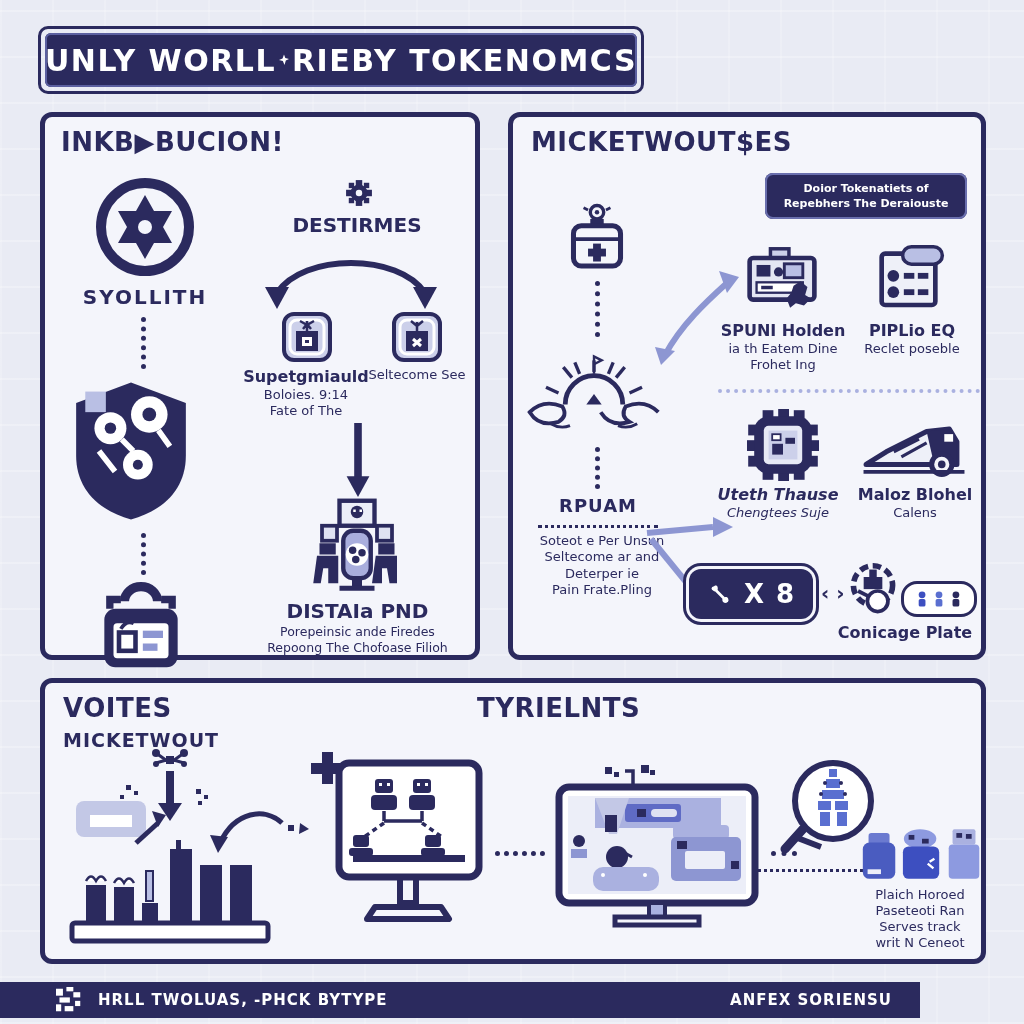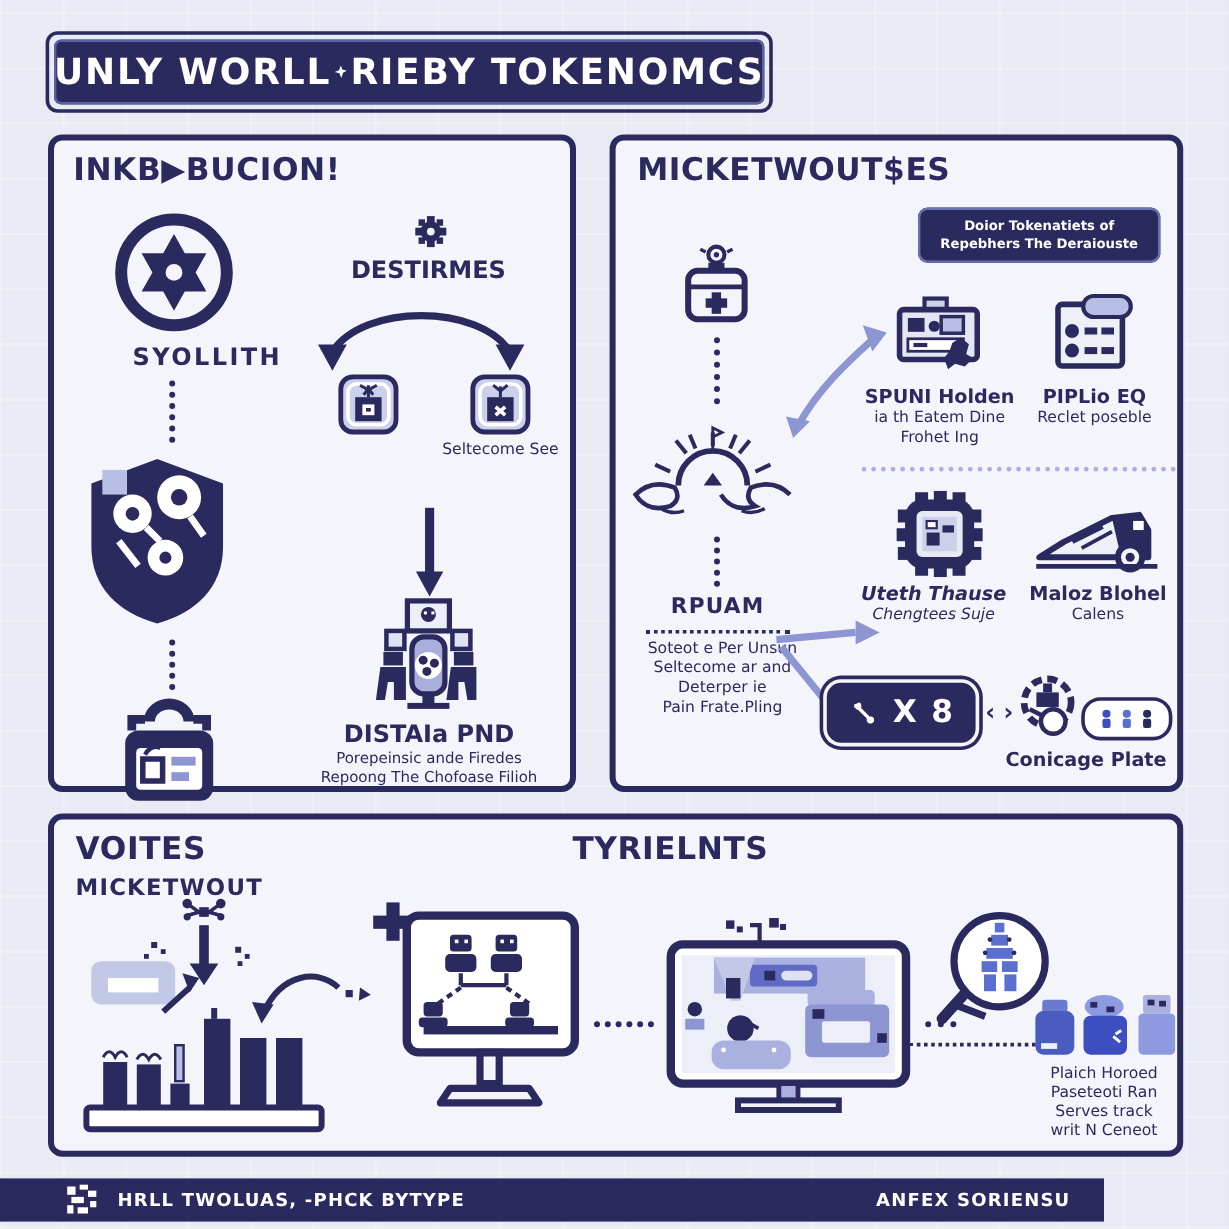--- a/index.html
+++ b/index.html
@@ -90,21 +90,21 @@
     <div class="h1" style="left:16px;top:10px;">INKB▶BUCION!</div>
 
     <div class="ic" style="left:48px;top:58px;width:104px;height:104px;">
       <svg viewBox="0 0 52 52">
           <circle cx="26" cy="26" r="22" fill="none" stroke="currentColor" stroke-width="5"></circle>
           <path d="M26 10l4.5 8h9l-4.5 8 4.5 8h-9l-4.5 8-4.5-8h-9l4.5-8-4.5-8h9z" fill="currentColor"></path>
           <circle cx="26" cy="26" r="3.5" fill="#f4f5fb"></circle>
         </svg>
     </div>
     <div class="lbl" style="left:10px;top:168px;width:180px;">
-      <div class="t big" style="letter-spacing:2px;text-align:right;">SYOLLITH</div>
+      <div class="t big" style="letter-spacing:2px;">SYOLLITH</div>
     </div>
     <div class="vdots" style="left:96px;top:200px;height:52px;"></div>
 
     <div class="ic" style="left:22px;top:258px;width:128px;height:152px;">
       <svg viewBox="0 0 56 64">
           <path d="M28 2 L52 11 V34 C52 49 42 58 28 62 C14 58 4 49 4 34 V11 Z" fill="currentColor"></path>
           <rect x="8" y="6" width="9" height="9" fill="#b9bfe4"></rect>
           <circle cx="19" cy="22" r="7" fill="#fff"></circle>
           <circle cx="19" cy="22" r="2.5" fill="currentColor"></circle>
           <circle cx="36" cy="16" r="8" fill="#fff"></circle>
@@ -167,20 +167,25 @@
         </svg>
     </div>
     <div class="ic" style="left:346px;top:194px;width:52px;height:52px;">
       <svg viewBox="0 0 52 52">
           <rect x="3" y="3" width="46" height="46" rx="10" fill="#ccd0ea" stroke="currentColor" stroke-width="4"></rect>
           <rect x="9" y="9" width="34" height="34" rx="7" fill="none" stroke="#fff" stroke-width="3"></rect>
           <rect x="15" y="20" width="22" height="20" fill="currentColor"></rect>
           <path d="M26 20 V11 M26 15 l-6 -5 M26 15 l6 -5" stroke="currentColor" stroke-width="2.5" fill="none"></path>
           <path d="M22 28 l8 7 M30 28 l-8 7" stroke="#fff" stroke-width="3"></path>
         </svg>
+    </div>
+    <div class="lbl" style="left:192px;top:250px;width:138px;">
+      <div class="t">Supetgmiauld</div>
+      <div class="s">Boloies. 9:14</div>
+      <div class="s">Fate of The</div>
     </div>
     <div class="lbl" style="left:316px;top:250px;width:112px;">
       <div class="s">Seltecome See</div>
     </div>
 
     <div class="ic" style="left:300px;top:306px;width:26px;height:76px;">
       <svg viewBox="0 0 26 80">
           <rect x="9" y="0" width="8" height="58" fill="currentColor"></rect>
           <path d="M1 56 h24 L13 78z" fill="currentColor"></path>
         </svg>

